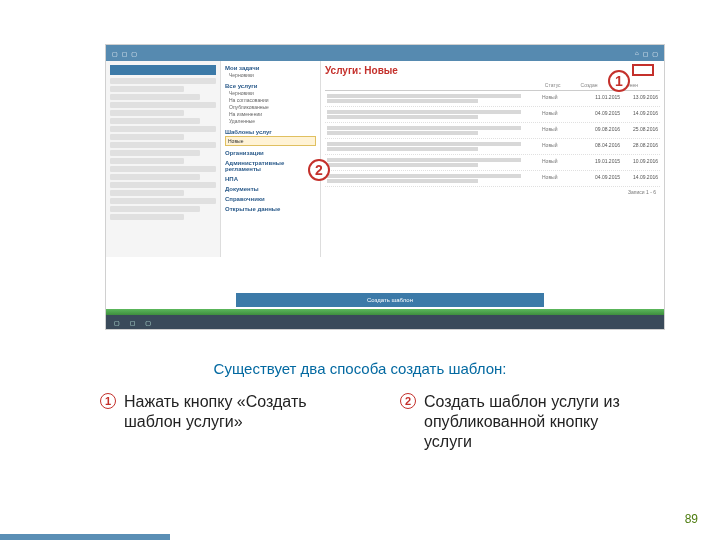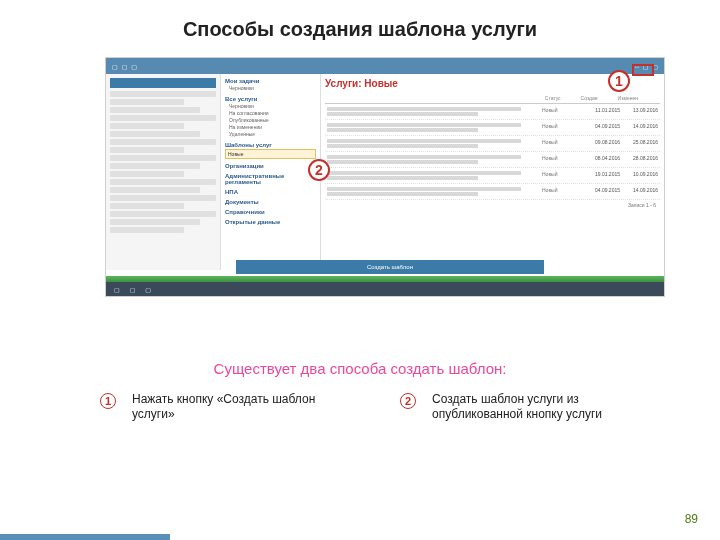--- a/index.html
+++ b/index.html
@@ -1,19 +1,19 @@
 <!DOCTYPE html>
 <html><head>
 <meta charset="utf-8">
 <style>
   * { box-sizing: border-box; margin: 0; padding: 0; }
   body { width: 720px; height: 540px; background: #fff; font-family: Arial, sans-serif; position: relative; overflow: hidden; }
   .slide { width: 100%; height: 100%; position: relative; }
   .title { font-size: 20px; font-weight: bold; text-align: center; padding-top: 18px; color: #222; }
-  .screenshot { position: absolute; left: 105px; top: 57px; width: 560px; height: 240px; border: 1px solid #d0d0d0; background: #fff; overflow: hidden; }
+  .screenshot { position: absolute; left: 105px; top: 44px; width: 560px; height: 286px; border: 1px solid #d0d0d0; background: #fff; overflow: hidden; }
   .ss-top { height: 16px; background: #568ab0; display: flex; align-items: center; justify-content: space-between; padding: 0 6px; }
   .ss-top-left, .ss-top-right { display: flex; gap: 4px; }
   .ss-top-left span, .ss-top-right span { font-size: 6px; color: #fff; }
   .ss-body { display: flex; height: 196px; }
   .ss-left { width: 115px; background: #f5f5f5; border-right: 1px solid #ddd; padding: 4px; font-size: 5px; color: #555; }
   .ss-left .blue-header { background: #3c7aa8; color: #fff; padding: 2px 3px; margin-bottom: 3px; font-size: 6px; }
   .ss-left .line { height: 6px; background: #e0e0e0; margin: 2px 0; border-radius: 1px; }
   .ss-left .line.short { width: 70%; }
   .ss-left .line.med { width: 85%; }
   .ss-mid { width: 100px; background: #fff; border-right: 1px solid #ddd; padding: 4px; font-size: 6px; color: #444; }
@@ -35,33 +35,32 @@
   .ss-bottom { position: absolute; bottom: 0; left: 0; right: 0; }
   .ss-bluebar { height: 14px; background: #3c7aa8; margin: 0 120px 2px 130px; display:flex; align-items:center; justify-content:center; color:#fff; font-size:6px; }
   .ss-greenbar { height: 6px; background: linear-gradient(to bottom, #5cb85c, #3e8e3e); }
   .ss-darkbar { height: 14px; background: #3a4a5a; display: flex; align-items: center; padding: 0 8px; gap: 10px; }
   .ss-darkbar span { color: #cfe; font-size: 6px; }
   .marker { position: absolute; width: 22px; height: 22px; border: 2px solid #c4302b; border-radius: 50%; background: #fff; color: #c4302b; font-weight: bold; font-size: 14px; display: flex; align-items: center; justify-content: center; z-index: 10; }
   .m1 { left: 608px; top: 70px; }
   .m2 { left: 308px; top: 159px; }
   .callout-box { position: absolute; border: 2px solid #c4302b; background: rgba(255,255,255,0.0); }
   .cb1 { left: 632px; top: 64px; width: 22px; height: 12px; }
-  .subtitle { position: absolute; left: 0; right: 0; top: 360px; text-align: center; font-size: 15px; color: #ec4899; }
+  .subtitle { position: absolute; left: 0; right: 0; top: 360px; text-align: center; font-size: 15px; color: #0369a1; }
   .legend { position: absolute; top: 392px; left: 0; right: 0; display: flex; justify-content: center; gap: 80px; }
   .leg-item { display: flex; align-items: flex-start; gap: 8px; max-width: 220px; }
   .leg-num { width: 16px; height: 16px; border: 1.5px solid #c4302b; border-radius: 50%; color: #c4302b; font-size: 11px; font-weight: bold; display: flex; align-items: center; justify-content: center; flex-shrink: 0; margin-top: 1px; }
-  .leg-text { font-size: 12px; line-height: 15px; color: #222; margin-left: 8px; }
+  .leg-text { font-size: 16px; line-height: 20px; color: #222; }
   .pagenum { position: absolute; right: 22px; bottom: 14px; font-size: 12px; color: #4d7c0f; }
   .footbar { position: absolute; left: 0; bottom: 0; height: 6px; width: 170px; background: #5a8fb5; }
 </style>
 </head>
 <body>
 
 <div class="slide">
-  <div class="title">Способы создания шаблона услуги</div>
 
   <div class="screenshot">
     <div class="ss-top">
       <div class="ss-top-left">
         <span>▢</span>
         <span>▢</span>
         <span>▢</span>
       </div>
       <div class="ss-top-right">
         <span>⌂</span>

